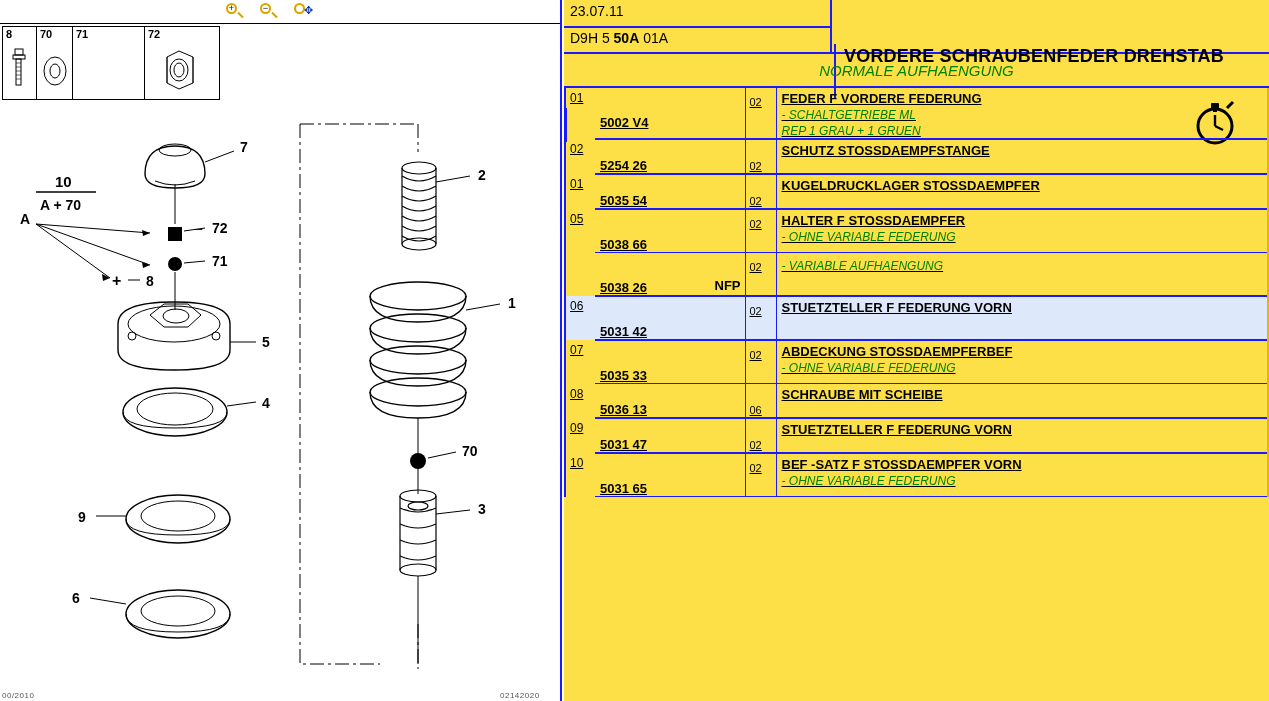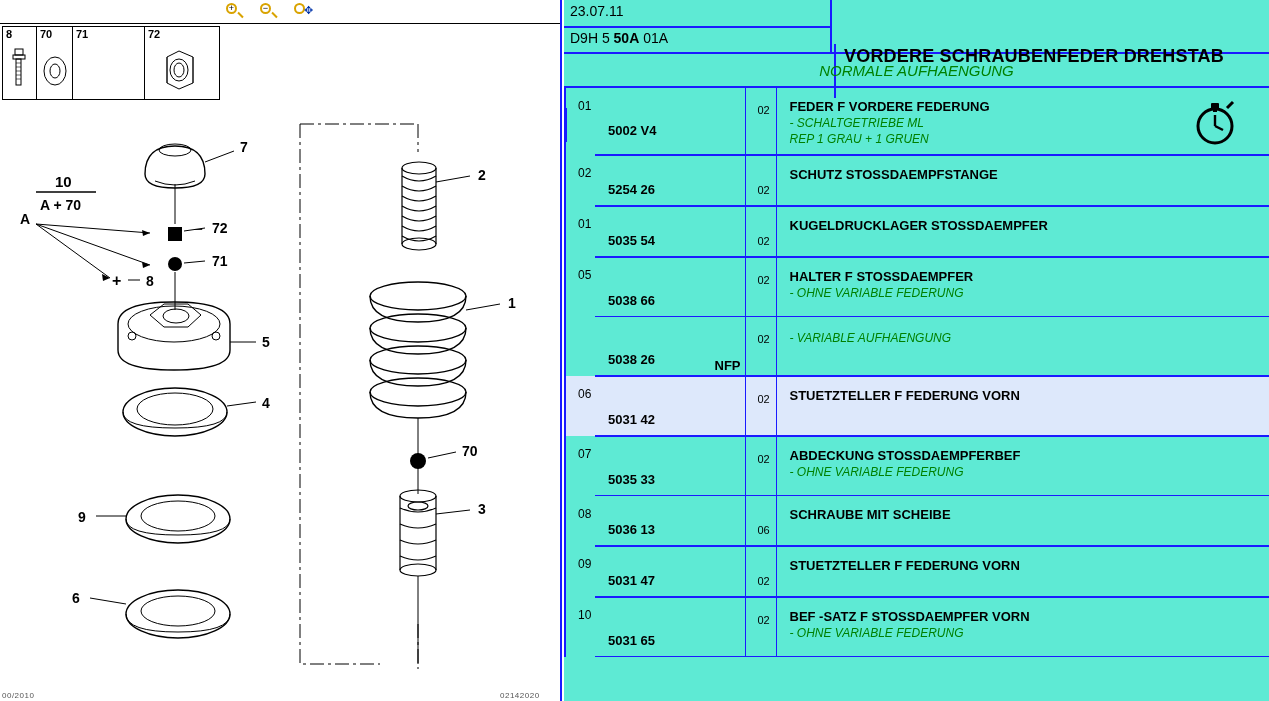--- a/index.html
+++ b/index.html
@@ -131,21 +131,21 @@
   .corner-code.bl { left: 2px; bottom: 1px; }
   .corner-code.br { left: 500px; bottom: 1px; }
 
   
   .right-pane {
     position: absolute;
     left: 564px;
     top: 0;
     width: 705px;
     height: 701px;
-    background: #5eead4;
+    background: #fde047;
   }
   .hdr {
     position: absolute;
     left: 0; top: 0;
     width: 705px;
     height: 54px;
     box-sizing: border-box;
     border-bottom: 2px solid #1a1aff;
   }
   .hdr-left {
@@ -234,40 +234,41 @@
   }
   .tbl col.c-pos { width: 30px; }
   .tbl col.c-ref { width: 150px; }
   .tbl col.c-qty { width: 31px; }
   .tbl col.c-desc { width: 494px; }
   .tbl td {
     border: 1px solid #1a1aff;
     border-top: none;
     border-left: none;
     vertical-align: top;
-    padding: 8px;
-    box-sizing: border-box;
+    padding: 0;
+    box-sizing: border-box;
+    text-decoration: underline;
   }
   .tbl tr td:first-child { border-left: 2px solid #1a1aff; }
   .tbl td.pos {
     border-right: none;
     border-bottom: none;
     position: relative;
   }
   .tbl td.ref {
     border-right: 1px solid #1a1aff;
     position: relative;
   }
   .tbl td.qty {
     border-right: 1px solid #1a1aff;
     position: relative;
     text-align: left;
   }
   .tbl td.desc {
-    border-right: 2px solid #eab308;
+    border-right: 6px solid #eab308;
     position: relative;
     margin-left: 8px;
   }
   .row-sep td { border-bottom: 2px solid #1a1aff; }
 
   .pos-num {
     font-size: 12px;
     color: #000;
     padding: 3px 0 0 4px;
     display: block;

